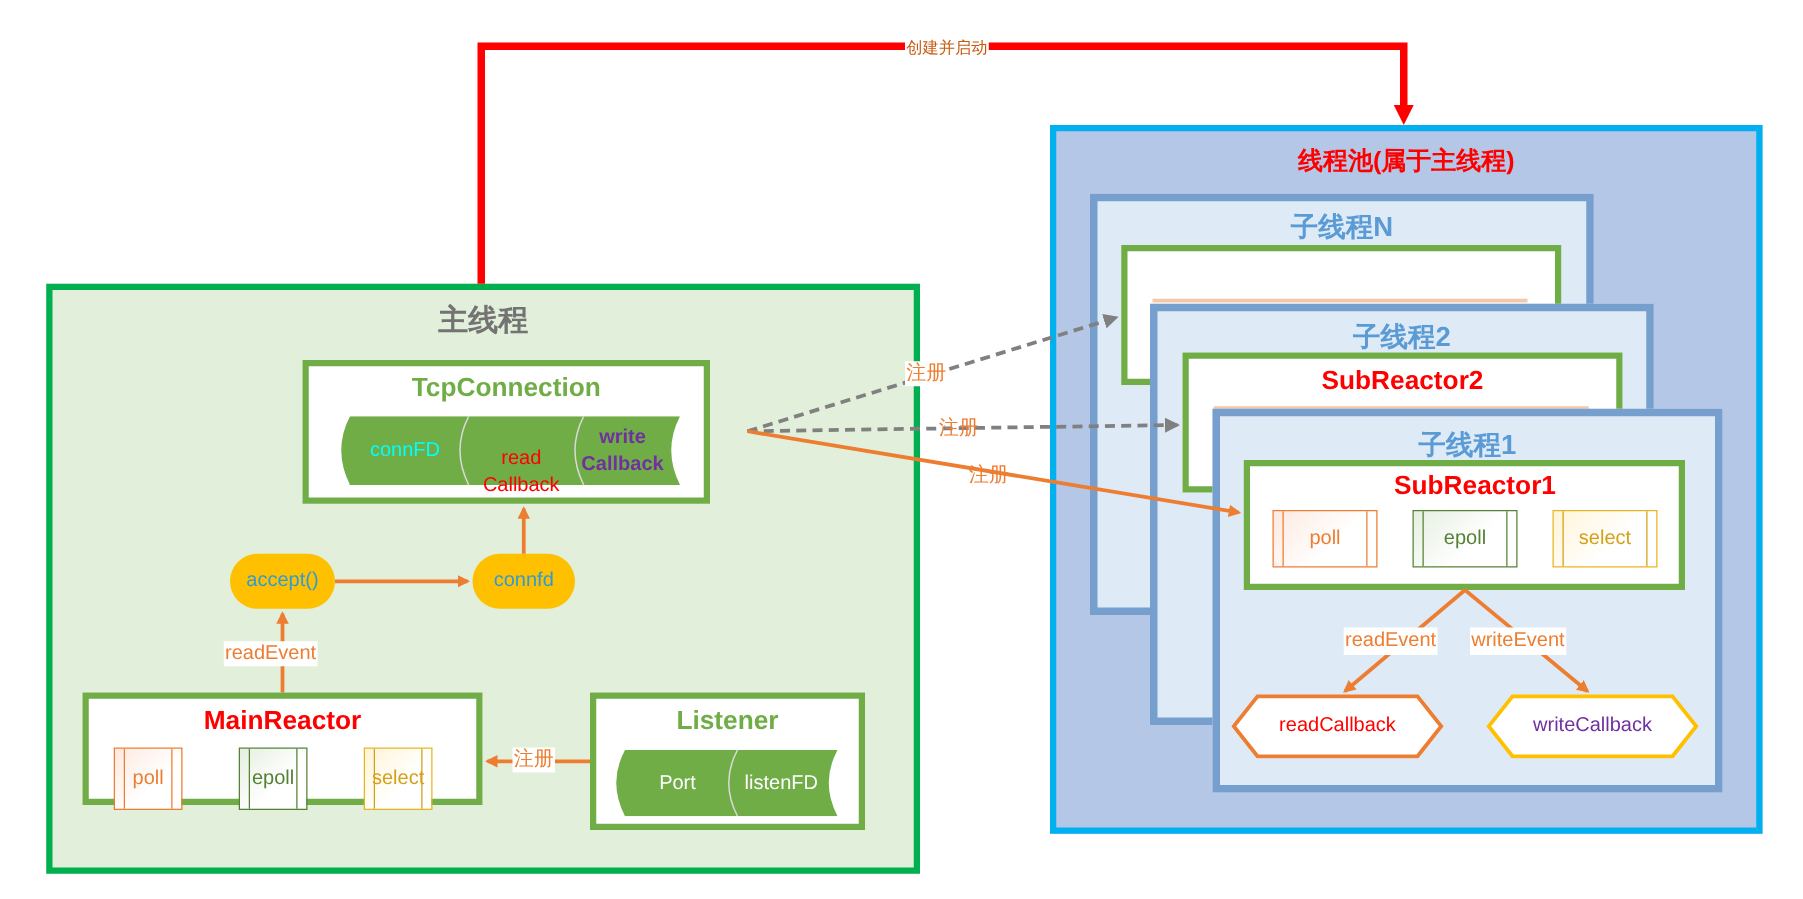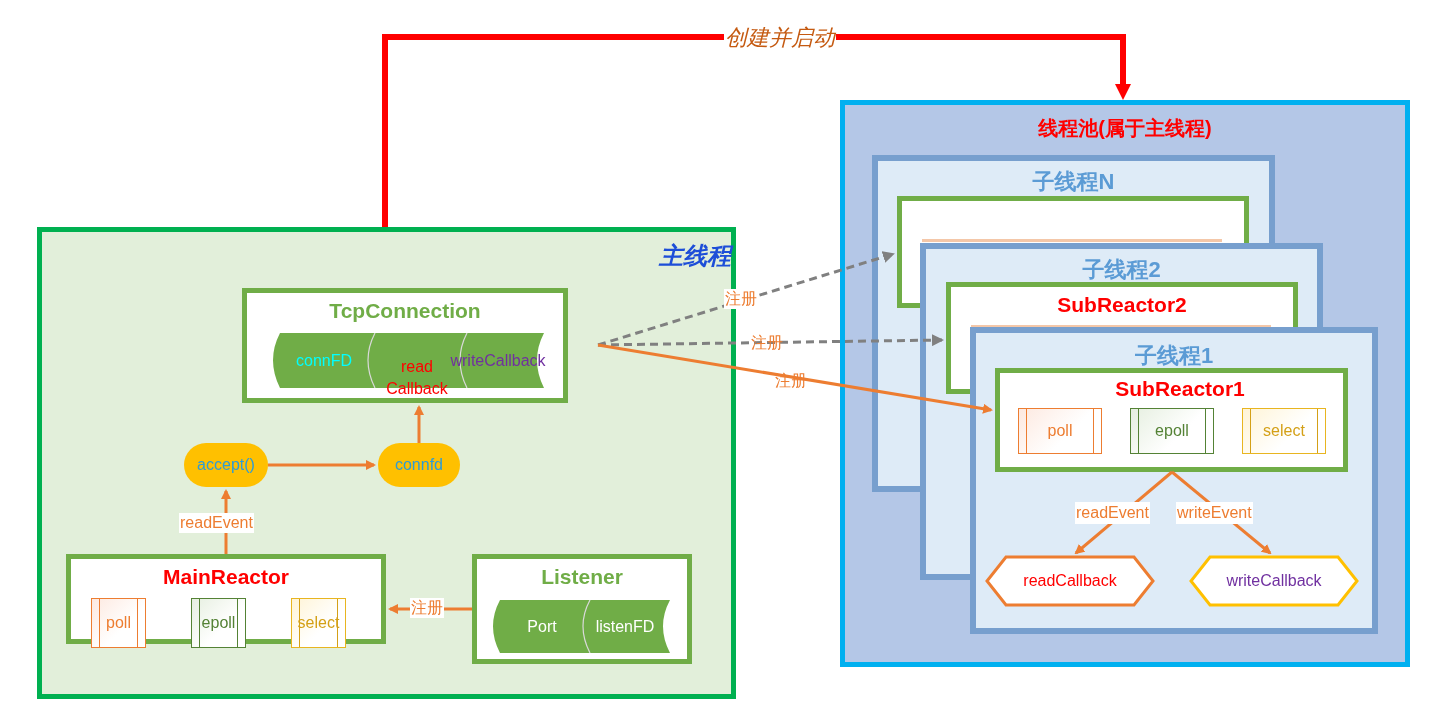--- a/index.html
+++ b/index.html
@@ -1,21 +1,21 @@
 <!DOCTYPE html>
 <html><head>
 <meta charset="utf-8">
 <style>
   html, body { margin: 0; padding: 0; background: #ffffff; }
   body { width: 1442px; height: 719px; position: relative; overflow: hidden;
          font-family: "Liberation Sans", "DejaVu Sans", sans-serif; }
   .abs { position: absolute; box-sizing: border-box; }
   .main-thread { left: 37px; top: 227px; width: 699px; height: 472px;
                  background: #e2efda; border: 5px solid #00b050; }
-  .title-green { color: #1d4ed8; font-weight: bold; font-size: 24px; text-align: right; font-style: italic; }
+  .title-green { color: #737373; font-weight: bold; font-size: 24px; text-align: center; }
   .gbox { background: #fff; border: 5px solid #70ad47; }
   .tcp { left: 242px; top: 288px; width: 326px; height: 115px; }
   .tcp-title { position: absolute; left: 0; right: 0; top: 6px; text-align: center;
                color: #70ad47; font-weight: bold; font-size: 21px; }
   .seg-strip { position: absolute; left: 25px; top: 40px; width: 275px; height: 55px; }
   .seg { position: absolute; top: 0; height: 55px; display: flex; align-items: center;
          justify-content: center; text-align: center; font-size: 16px; line-height: 22px; }
   .oval { background: #ffc000; border-radius: 22px; color: #2e9bd6; font-size: 16px;
           display: flex; align-items: center; justify-content: center; }
   .reactor-title { position: absolute; left: 0; right: 0; text-align: center;
@@ -53,21 +53,21 @@
     <svg width="275" height="55" style="position:absolute;left:0;top:0;">
       <path d="M8,0 L272,0 Q258,27 272,55 L8,55 Q-6,27 8,0 Z" fill="#70ad47"></path>
       <path d="M103,0 Q89,27 103,55" fill="none" stroke="#d9d9d9" stroke-width="1.2"></path>
       <path d="M195,0 Q181,27 195,55" fill="none" stroke="#d9d9d9" stroke-width="1.2"></path>
     </svg>
     <div class="seg" style="left:8px;width:88px;color:#00ffff;">connFD</div>
     <div class="seg" style="left:100px;width:90px;color:#ff0000;flex-direction:column;margin-top:17px;">
       <span>read</span>
       <span>Callback</span>
     </div>
-    <div class="seg" style="left:192px;width:68px;color:#7030a0;">
+    <div class="seg" style="left:192px;width:68px;color:#7030a0;flex-direction:column;font-weight:bold;">
       <span>write</span>
       <span>Callback</span>
     </div>
   </div>
 </div>
 
 <div class="abs oval" style="left:184px;top:443px;width:84px;height:44px;">accept()</div>
 <div class="abs oval" style="left:378px;top:443px;width:82px;height:44px;">connfd</div>
 
 <div class="abs gbox" style="left:66px;top:554px;width:320px;height:90px;">
@@ -156,20 +156,20 @@
   <line x1="472" y1="609" x2="390" y2="609" stroke="#ed7d31" stroke-width="3" marker-end="url(#ah-orange)"></line>
 
   <line x1="598" y1="345" x2="893" y2="254" stroke="#808080" stroke-width="3" stroke-dasharray="8,5" marker-end="url(#ah-gray)"></line>
   <line x1="598" y1="345" x2="942" y2="340" stroke="#808080" stroke-width="3" stroke-dasharray="8,5" marker-end="url(#ah-gray)"></line>
   <line x1="598" y1="345" x2="991" y2="410" stroke="#ed7d31" stroke-width="3" marker-end="url(#ah-orange)"></line>
 
   <line x1="1172" y1="472" x2="1076" y2="553" stroke="#ed7d31" stroke-width="3" marker-end="url(#ah-orange)"></line>
   <line x1="1172" y1="472" x2="1270" y2="553" stroke="#ed7d31" stroke-width="3" marker-end="url(#ah-orange)"></line>
 </svg>
 
-<div class="abs label-box" style="left:724px;top:27px;font-size:22px;color:#c55a11;line-height:22px;font-style:italic;">创建并启动</div>
+<div class="abs label-box" style="left:724px;top:27px;font-size:13px;color:#c55a11;line-height:22px;">创建并启动</div>
 <div class="abs label-box" style="left:179px;top:513px;line-height:20px;">readEvent</div>
 <div class="abs label-box" style="left:410px;top:598px;line-height:20px;">注册</div>
 <div class="abs label-box" style="left:724px;top:289px;line-height:20px;">注册</div>
 <div class="abs label-box" style="left:750px;top:333px;line-height:20px;background:transparent;">注册</div>
 <div class="abs label-box" style="left:774px;top:371px;line-height:20px;background:transparent;">注册</div>
 <div class="abs label-box" style="left:1075px;top:502px;line-height:22px;">readEvent</div>
 <div class="abs label-box" style="left:1176px;top:502px;line-height:22px;">writeEvent</div>
 
 </body></html>

